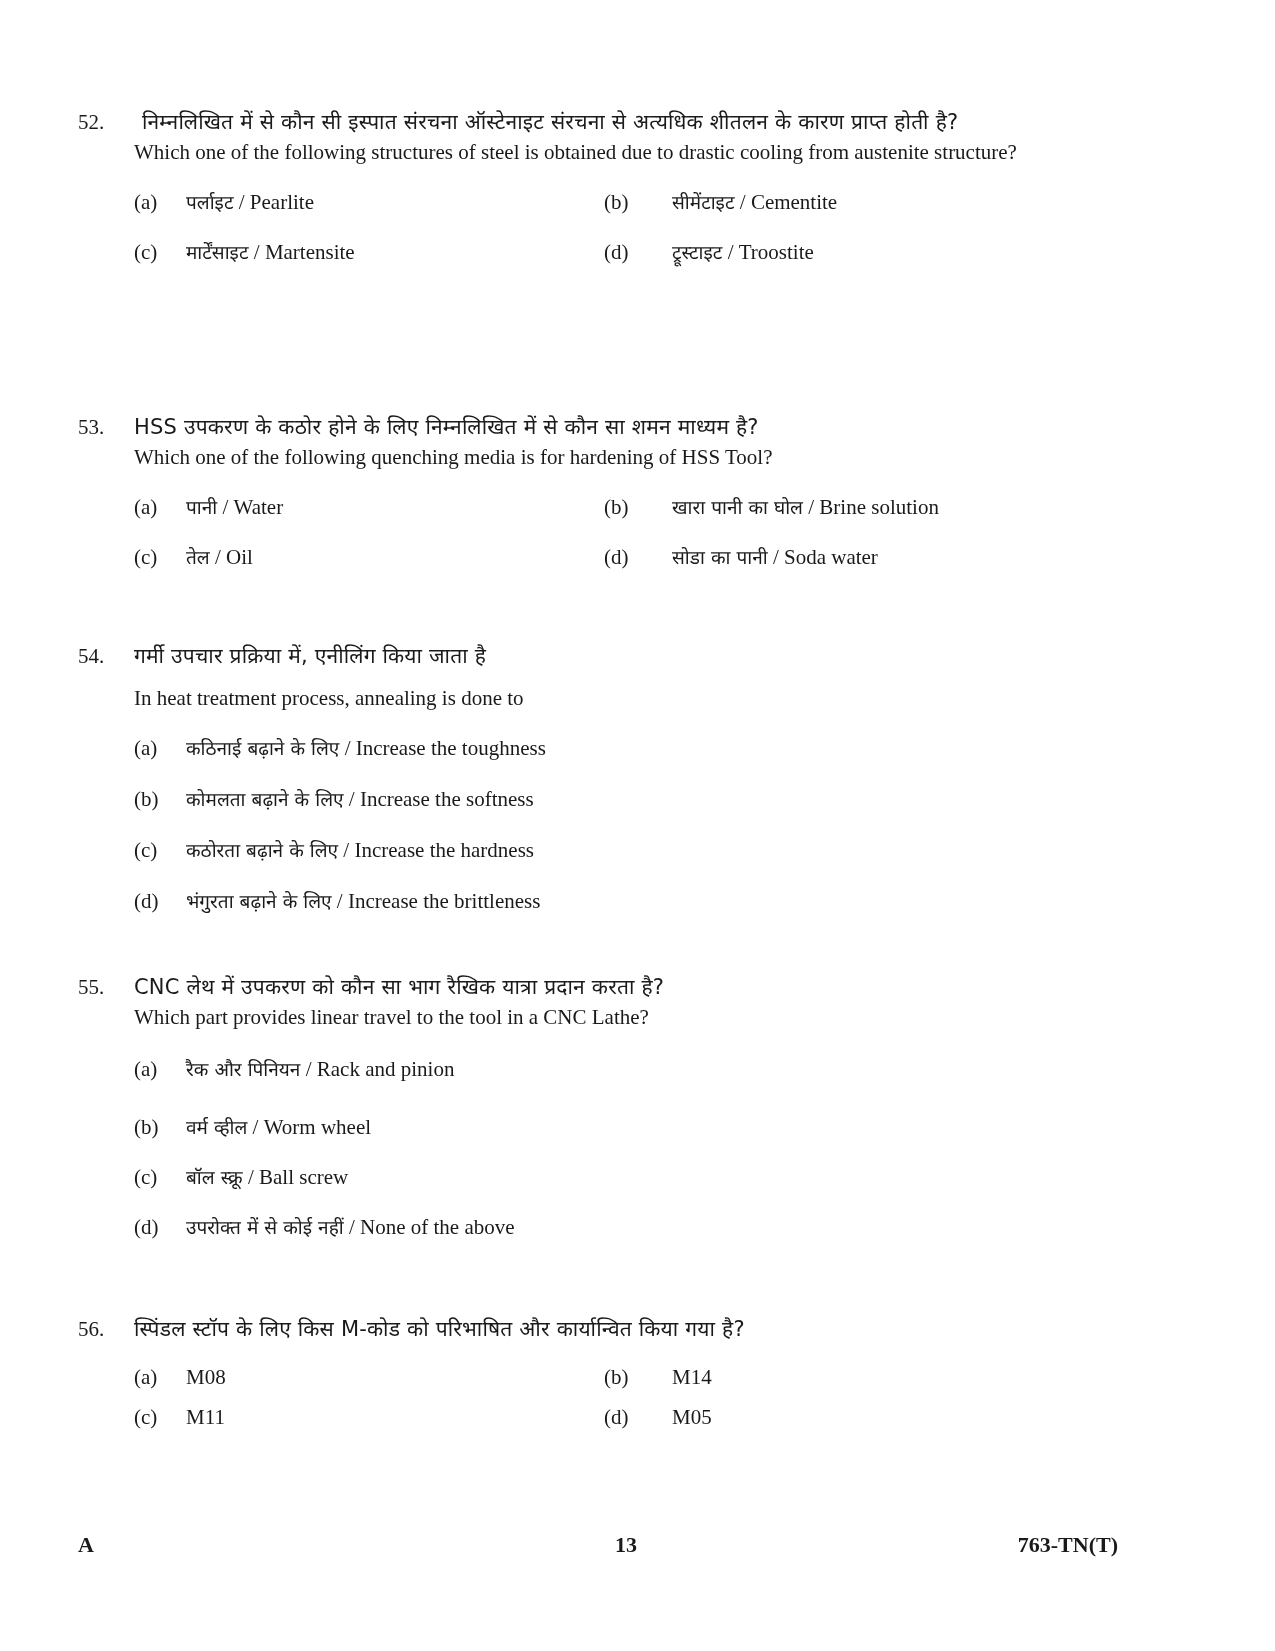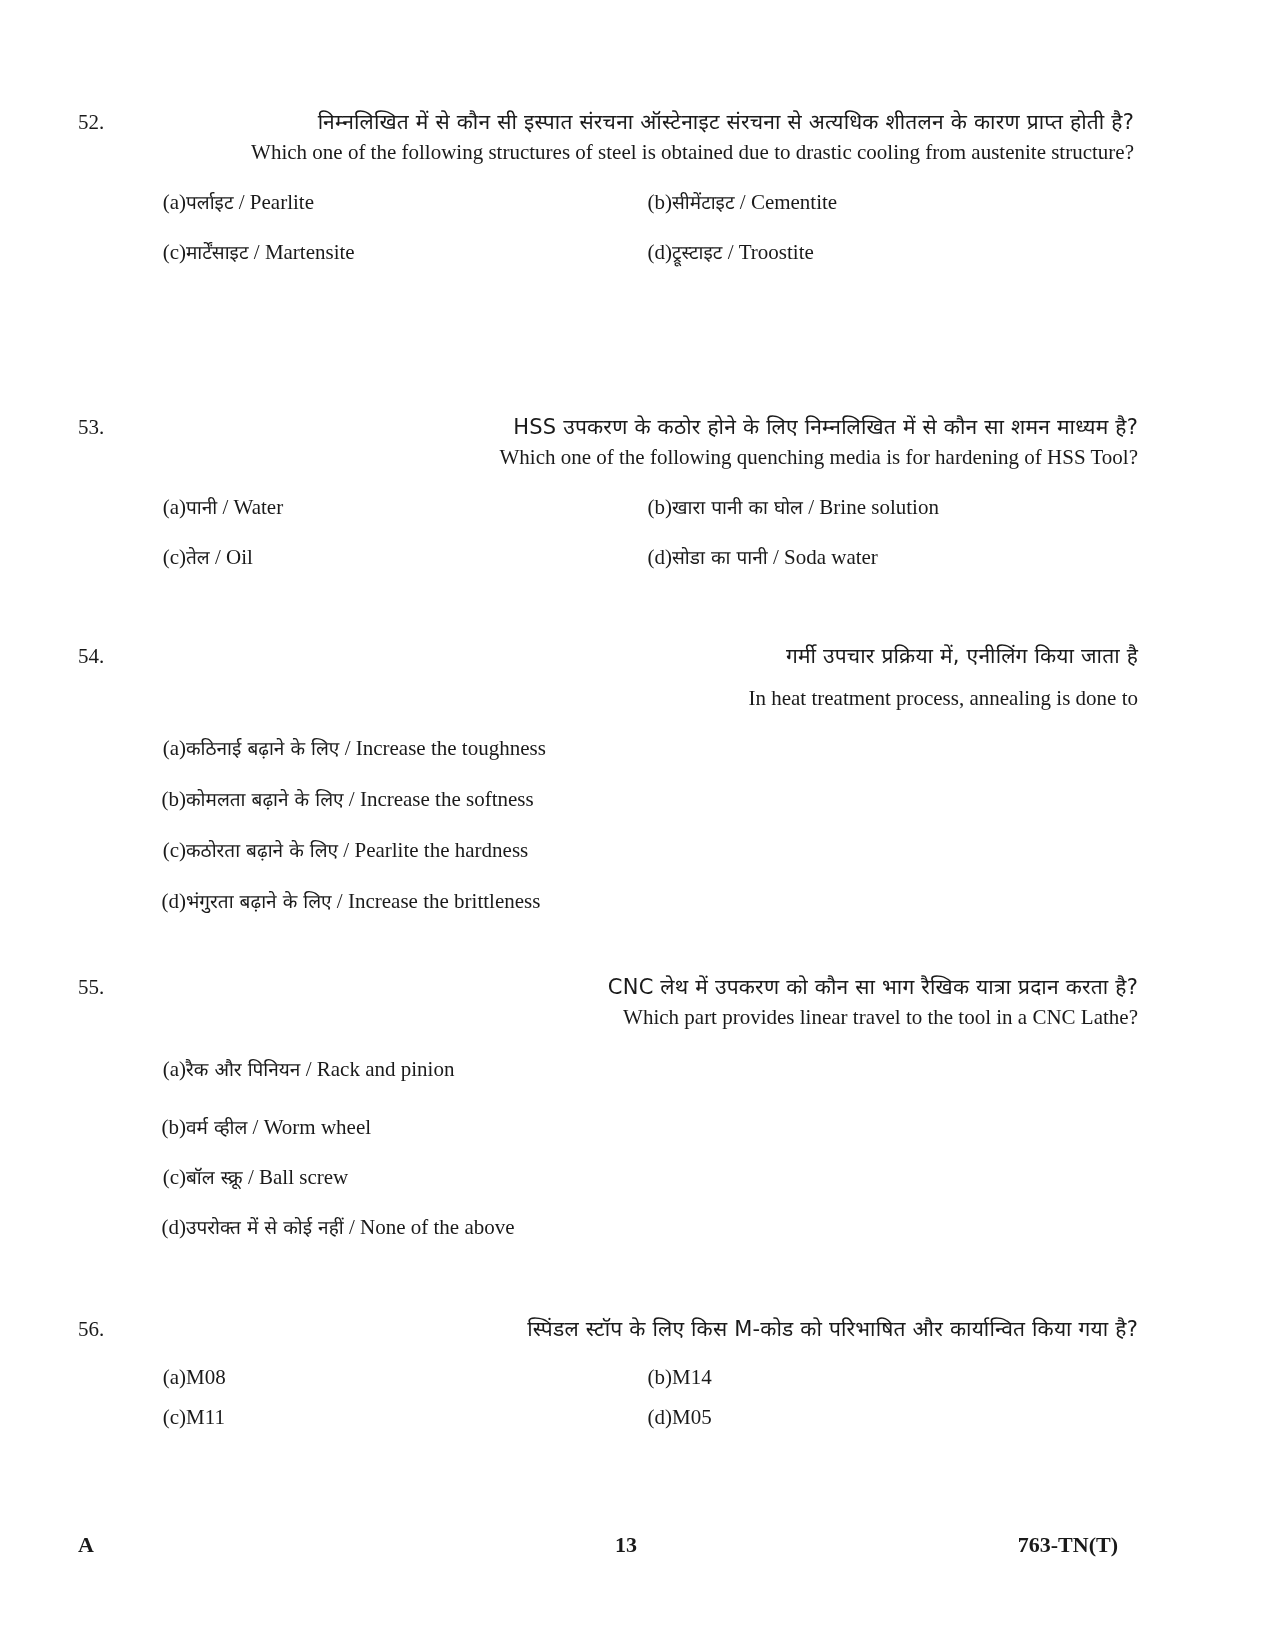--- a/index.html
+++ b/index.html
@@ -11,21 +11,21 @@
       width: 1275px;
       height: 1651px;
       position: relative;
       overflow: hidden;
       font-family: "DejaVu Serif", "Liberation Serif", serif;
       color: #1a1a1a;
     }
     .page {
       position: absolute;
       left: 0; top: 0;
-      width: 1275px; height: 1157px; text-align: right;
+      width: 1275px; height: 1157px;
     }
     .q {
       position: absolute;
       left: 78px;
       width: 1060px;
     }
     .q-num {
       position: absolute;
       left: 0;
       top: 0;
@@ -97,21 +97,21 @@
     .footer .right { position: absolute; right: 0; top: 0; }
   </style>
 </head>
 <body>
 
 <div class="page">
 
   <div class="q" style="top:107px;">
     <div class="q-num">52.</div>
     <div class="q-body">
-      <div class="hi" style="width:1000px;">निम्नलिखित में से कौन सी इस्पात संरचना ऑस्टेनाइट संरचना से अत्यधिक शीतलन के कारण प्राप्त होती है?</div>
+      <div class="hi" style="width:1000px;margin-left:8px;">निम्नलिखित में से कौन सी इस्पात संरचना ऑस्टेनाइट संरचना से अत्यधिक शीतलन के कारण प्राप्त होती है?</div>
       <div class="en" style="width:1000px; margin-top:0;">Which one of the following structures of steel is obtained due to drastic cooling from austenite structure?</div>
       <div class="opts grid" style="margin-top:20px;">
         <div class="opt">
           <span class="lbl">(a)</span>
           <span><span class="txt-hi">पर्लाइट</span><span class="txt-en"> / </span><span class="txt-en">Pearlite</span></span>
         </div>
         <div class="opt">
           <span class="lbl">(b)</span>
           <span><span class="txt-hi">सीमेंटाइट</span><span class="txt-en"> / </span><span class="txt-en">Cementite</span></span>
         </div>
@@ -162,21 +162,21 @@
         <div class="opt">
           <span class="lbl">(a)</span>
           <span><span class="txt-hi">कठिनाई बढ़ाने के लिए</span><span class="txt-en"> / </span><span class="txt-en">Increase the toughness</span></span>
         </div>
         <div class="opt">
           <span class="lbl">(b)</span>
           <span><span class="txt-hi">कोमलता बढ़ाने के लिए</span><span class="txt-en"> / </span><span class="txt-en">Increase the softness</span></span>
         </div>
         <div class="opt">
           <span class="lbl">(c)</span>
-          <span><span class="txt-hi">कठोरता बढ़ाने के लिए</span><span class="txt-en"> / </span><span class="txt-en">Pearlite the hardness</span></span>
+          <span><span class="txt-hi">कठोरता बढ़ाने के लिए</span><span class="txt-en"> / </span><span class="txt-en">Increase the hardness</span></span>
         </div>
         <div class="opt">
           <span class="lbl">(d)</span>
           <span><span class="txt-hi">भंगुरता बढ़ाने के लिए</span><span class="txt-en"> / </span><span class="txt-en">Increase the brittleness</span></span>
         </div>
       </div>
     </div>
   </div>
 
   <div class="q" style="top:972px;">

